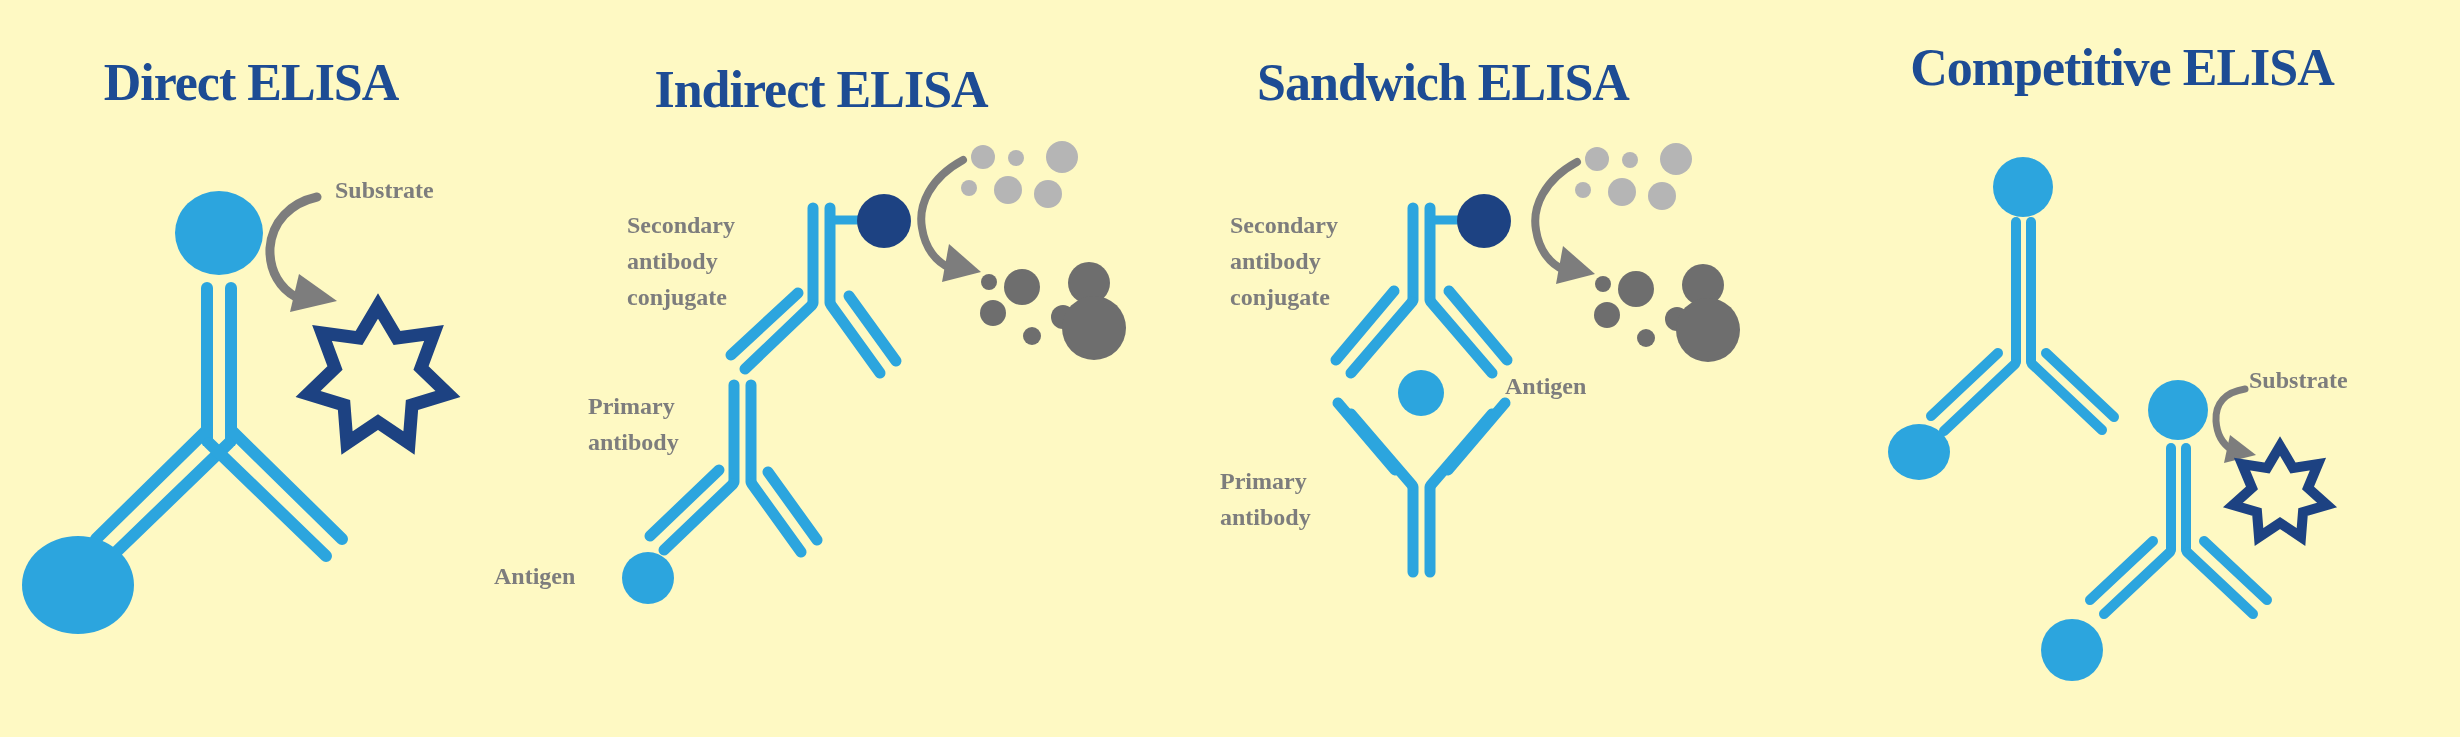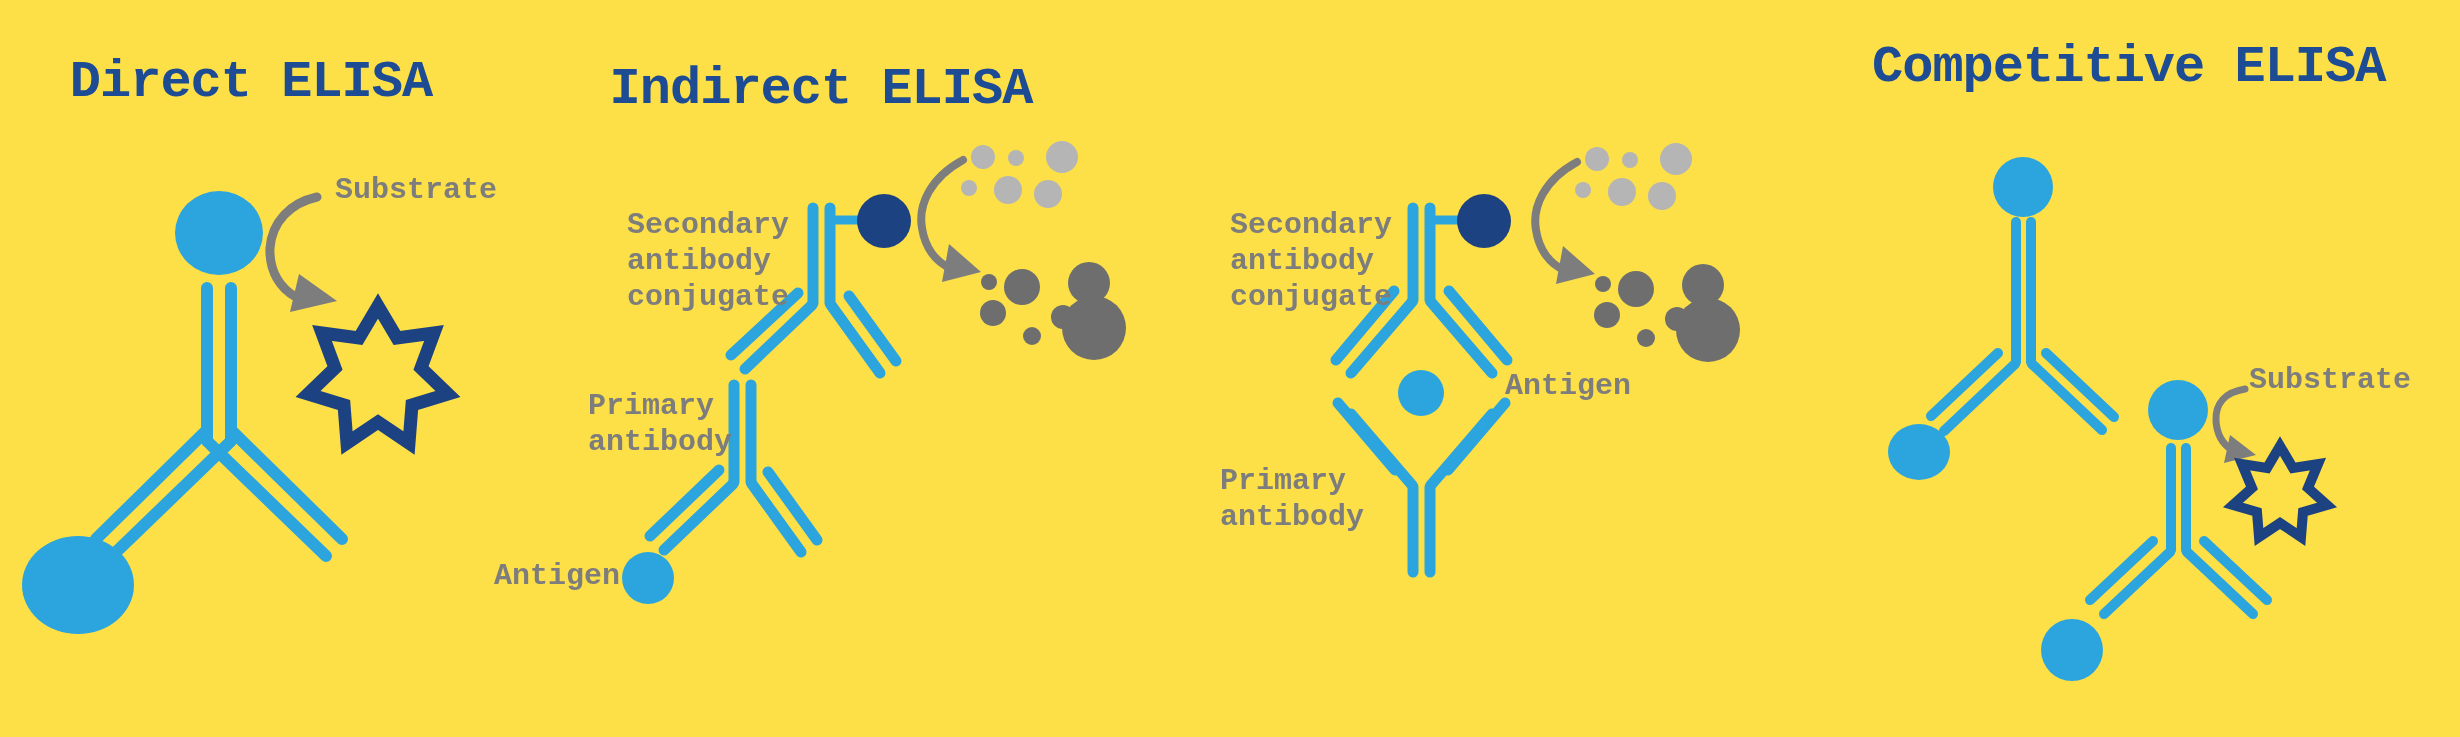--- a/index.html
+++ b/index.html
@@ -1,21 +1,21 @@
 <!DOCTYPE html>
 <html><head>
 <meta charset="utf-8">
 <style>
   html,body{margin:0;padding:0;background:#000;}
-  .stage{position:relative;width:2460px;height:737px;background:#fde047;overflow:hidden;
-         font-family:Liberation Mono, monospace;}
+  .stage{position:relative;width:2460px;height:737px;background:#fef9c3;overflow:hidden;
+         font-family:Liberation Serif, serif;}
   .stage svg{position:absolute;left:0;top:0;}
   .title{position:absolute;width:500px;text-align:center;font-size:52px;font-weight:bold;
          letter-spacing:-1px;color:#1D4C94;line-height:56px;white-space:nowrap;}
-  .lbl{position:absolute;font-size:30px;font-weight:bold;color:#7D7D7D;line-height:36px;
+  .lbl{position:absolute;font-size:24px;font-weight:bold;color:#7D7D7D;line-height:36px;
        white-space:nowrap;}
   .ab-line{stroke:#2CA5DE;fill:none;stroke-linecap:round;}
   .arrow-line{stroke:#7D7D7D;fill:none;stroke-linecap:round;}
 </style>
 </head>
 <body>
 
 <div class="stage">
 
   <svg width="2460" height="737" viewBox="0 0 2460 737">
@@ -150,20 +150,21 @@
       <g>
         <path class="arrow-line" d="M2245,389 C2226,392 2215,403 2216,421 C2217,436 2224,445 2232,450" stroke-width="7"></path>
         <polygon points="2256,455 2230,435 2224,463" fill="#7D7D7D"></polygon>
       </g>
       <path d="M2280,446 L2293,468 L2318,464 L2308,488 L2327,505 L2303,512 L2301,537 L2280,523 L2259,537 L2257,512 L2233,505 L2252,488 L2242,464 L2267,468 Z" fill="none" stroke="#1D4282" stroke-width="10" stroke-linejoin="miter"></path>
     </g>
   </svg>
 
   <div class="title" style="left:1px;top:55px">Direct ELISA</div>
   <div class="title" style="left:571px;top:62px">Indirect ELISA</div>
+  <div class="title" style="left:1193px;top:55px">Sandwich ELISA</div>
   <div class="title" style="left:1872px;top:40px">Competitive ELISA</div>
 
   <div class="lbl" style="left:335px;top:172px">Substrate</div>
 
   <div class="lbl" style="left:627px;top:207px">
     <div>Secondary</div>
     <div>antibody</div>
     <div>conjugate</div>
   </div>
   <div class="lbl" style="left:588px;top:388px">

